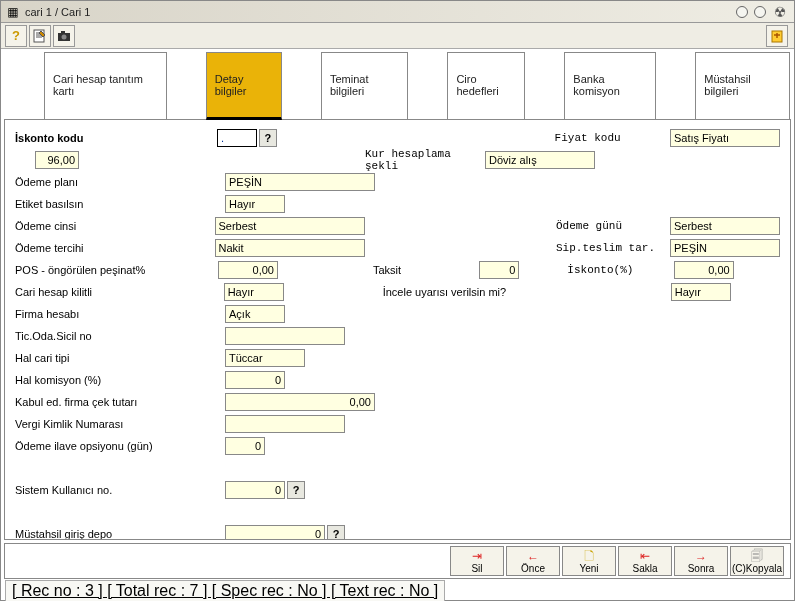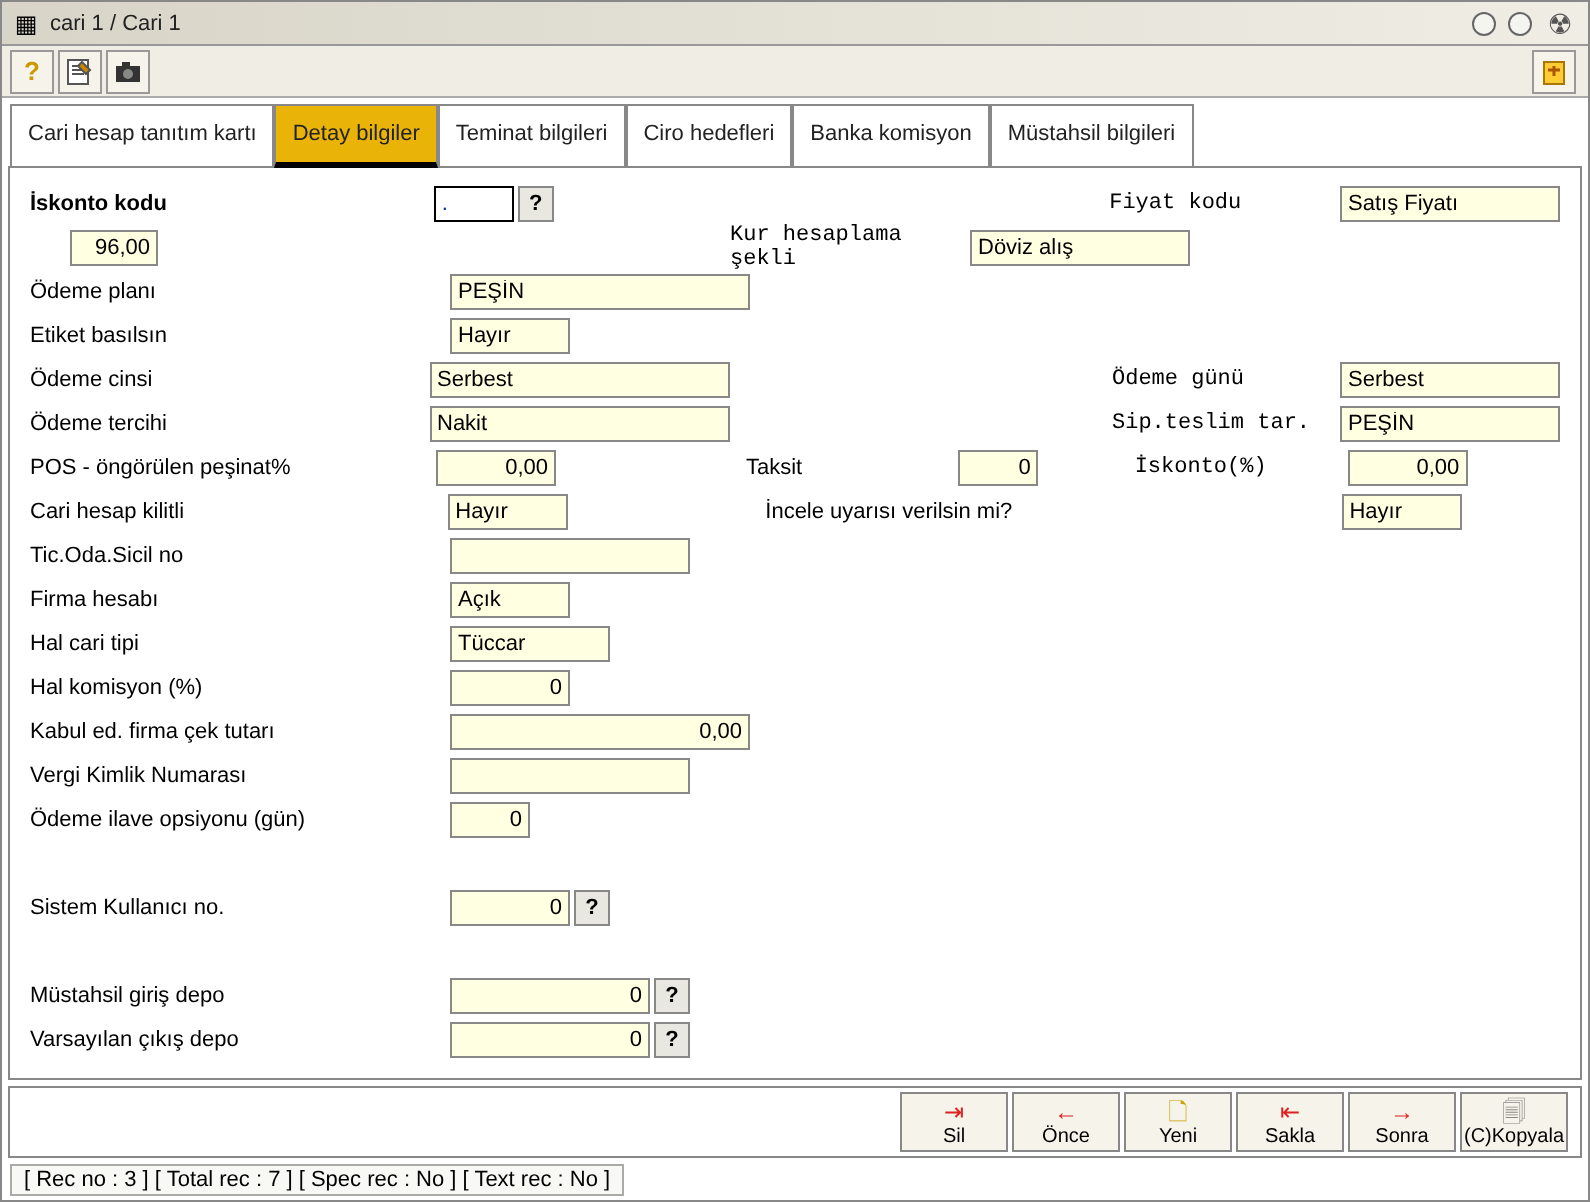--- a/index.html
+++ b/index.html
@@ -64,28 +64,29 @@
   .tbtn.helpbtn { color: #cc9900; font-weight: bold;}
   .toolbar .spacer { flex: 1; }
   .tabbar {
     display: flex;
     padding: 2px 4px 0 4px;
     background: #fff;
   }
   .tab {
     border: 1px solid #888;
     border-bottom: 1px solid #888;
-    padding: 8px 8px;
+    padding: 20px 8px;
     margin-right: 0px;
     background: #fff;
     cursor: pointer;
     position: relative;
     top: 1px;
     color: #222;
     z-index: 1;
+    margin-left: 39px;
   }
   .tab.active {
     background: #eab308;
     border-bottom: 3px solid #000000;
     z-index: 2;
   }
   .body {
     flex: 1;
     border: 1px solid #888;
     margin: 0 3px 3px 3px;
@@ -146,23 +147,24 @@
     align-items: center;
     justify-content: center;
     font-size: 10px;
     cursor: pointer;
     gap: 0;
   }
   .fbtn .ic { height: 14px; line-height: 14px; font-size: 12px;}
   .statusbar {
     height: 18px;
     padding: 0 4px;
-    font-size: 11px;
-    display: flex;
-    align-items: flex-start;
+    font-size: 16px;
+    display: flex;
+    align-items: center;
+    text-decoration: underline;
   }
   .statusbox {
     border: 1px solid #aaa;
     background: #f8f8f4;
     padding: 1px 6px;
     display: inline-block;
   }
   .arrow-red-left { color: #d22; }
   .arrow-red-right { color: #d22; }
   .page-yellow { color: #c9a300; }
@@ -308,30 +310,30 @@
         </div>
       <div class="midlbl" style="width:180px">İncele uyarısı verilsin mi?</div>
       <div class="midval" style="padding-left:0"></div>
       <div class="lblcol2" style="padding-left:0;width:60px"></div>
       <div class="valcol2">
           <input class="inputf" style="width: 60px;" value="Hayır">
         </div>
     </div>
 
     <div class="row">
+      <div class="lblcol1">Firma hesabı</div>
+      <div class="valcol1">
+          <input class="inputf" style="width: 60px;" value="Açık">
+        </div>
+    </div>
+
+    <div class="row">
       <div class="lblcol1">Tic.Oda.Sicil no</div>
       <div class="valcol1">
           <input class="inputf" style="width: 120px;" value="">
-        </div>
-    </div>
-
-    <div class="row">
-      <div class="lblcol1">Firma hesabı</div>
-      <div class="valcol1">
-          <input class="inputf" style="width: 60px;" value="Açık">
         </div>
     </div>
 
     <div class="row">
       <div class="lblcol1">Hal cari tipi</div>
       <div class="valcol1">
           <input class="inputf" style="width: 80px;" value="Tüccar">
         </div>
     </div>
 

